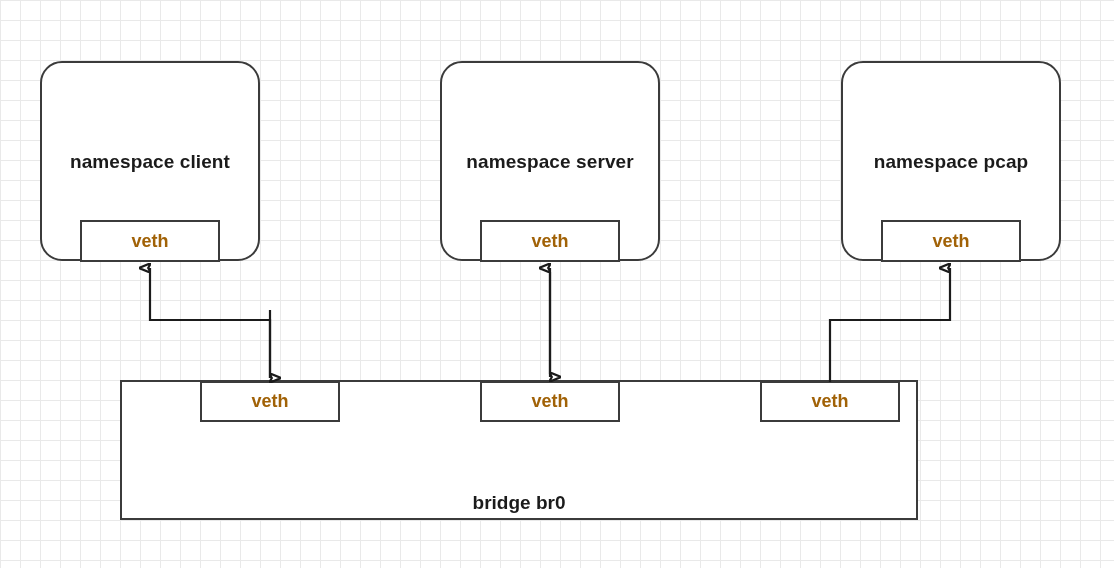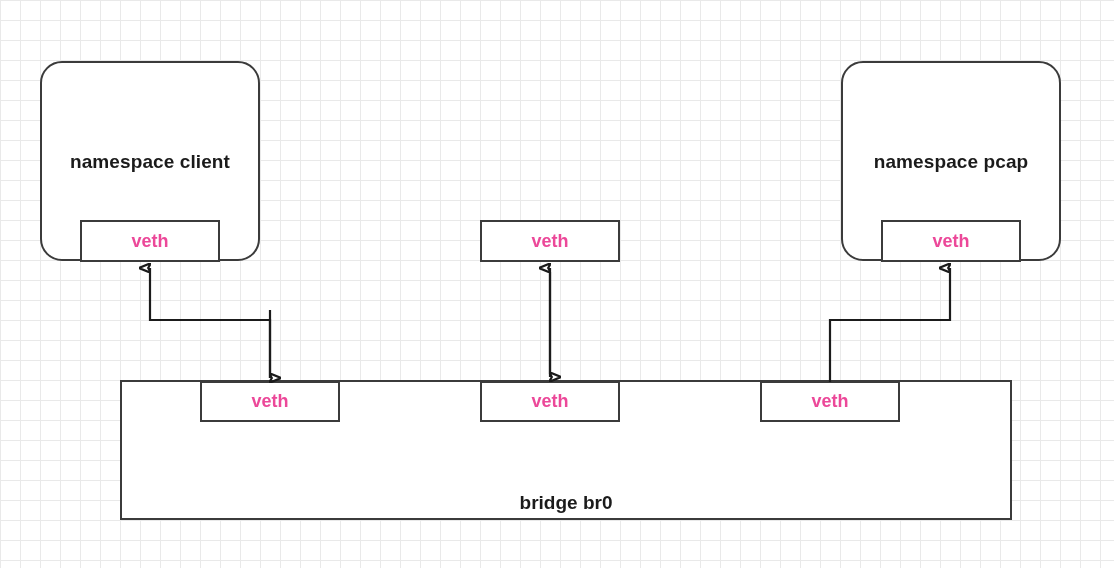--- a/index.html
+++ b/index.html
@@ -52,21 +52,21 @@
   .veth-box {
     position: absolute;
     box-sizing: border-box;
     border: 2px solid #3b3b3b;
     background: #ffffff;
     display: flex;
     align-items: center;
     justify-content: center;
     font-size: 18px;
     font-weight: bold;
-    color: #ec4899;
+    color: #a16207;
   }
 
   .bridge-box {
     position: absolute;
     box-sizing: border-box;
     border: 2px solid #3b3b3b;
     background: #ffffff;
   }
   .bridge-label {
     position: absolute;
@@ -105,32 +105,35 @@
 
 <div id="canvas">
 
   <div class="ns-box" style="left:40px; top:61px; width:220px; height:200px;padding-left:28px;">
     <div class="ns-label" style="top:88px;">namespace client</div>
   </div>
   <div class="veth-box" style="left:80px; top:220px; width:140px; height:42px;">
     <span>veth</span>
   </div>
 
+  <div class="ns-box" style="left:440px; top:61px; width:220px; height:200px;">
+    <div class="ns-label" style="top:88px;">namespace server</div>
+  </div>
   <div class="veth-box" style="left:480px; top:220px; width:140px; height:42px;">
     <span>veth</span>
   </div>
 
   <div class="ns-box" style="left:841px; top:61px; width:220px; height:200px;padding-left:26px;">
     <div class="ns-label" style="top:88px;">namespace pcap</div>
   </div>
   <div class="veth-box" style="left:881px; top:220px; width:140px; height:42px;">
     <span>veth</span>
   </div>
 
-  <div class="bridge-box" style="left:120px; top:380px; width:892px; height:140px;">
+  <div class="bridge-box" style="left:120px; top:380px; width:798px; height:140px;">
     <div class="bridge-label" style="left:0; right:0; top:110px;">bridge br0</div>
   </div>
 
   <div class="veth-box" style="left:200px; top:381px; width:140px; height:41px;">
     <span>veth</span>
   </div>
   <div class="veth-box" style="left:480px; top:381px; width:140px; height:41px;">
     <span>veth</span>
   </div>
   <div class="veth-box" style="left:760px; top:381px; width:140px; height:41px;">

